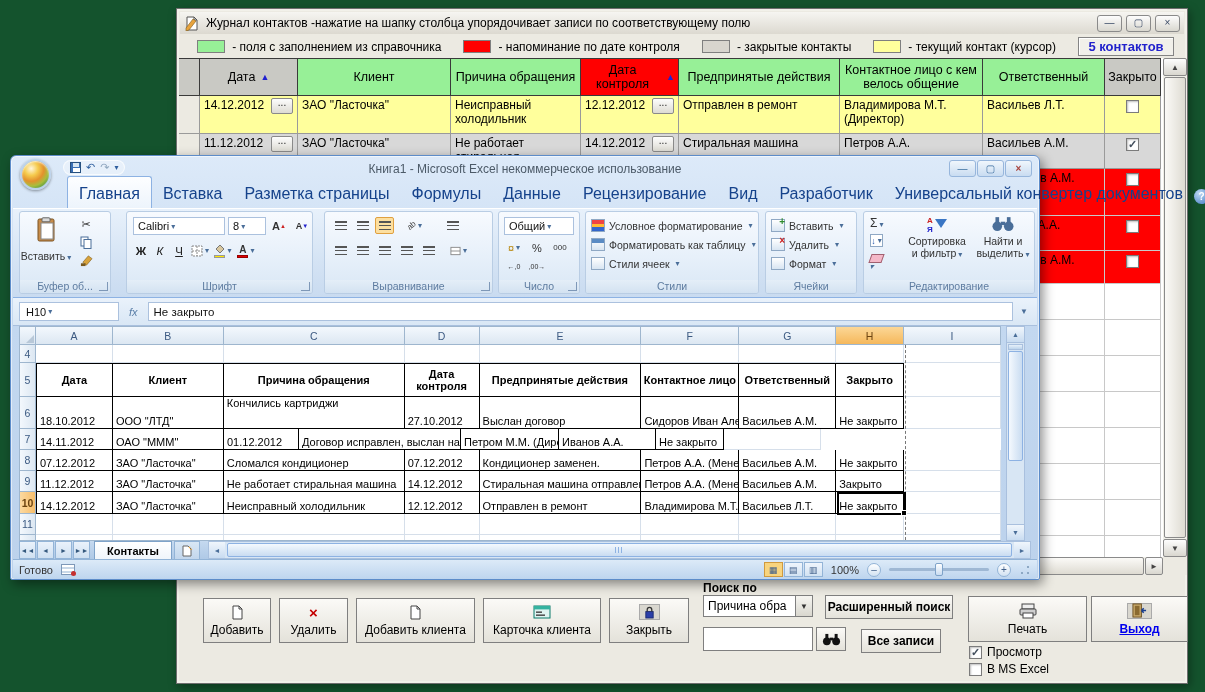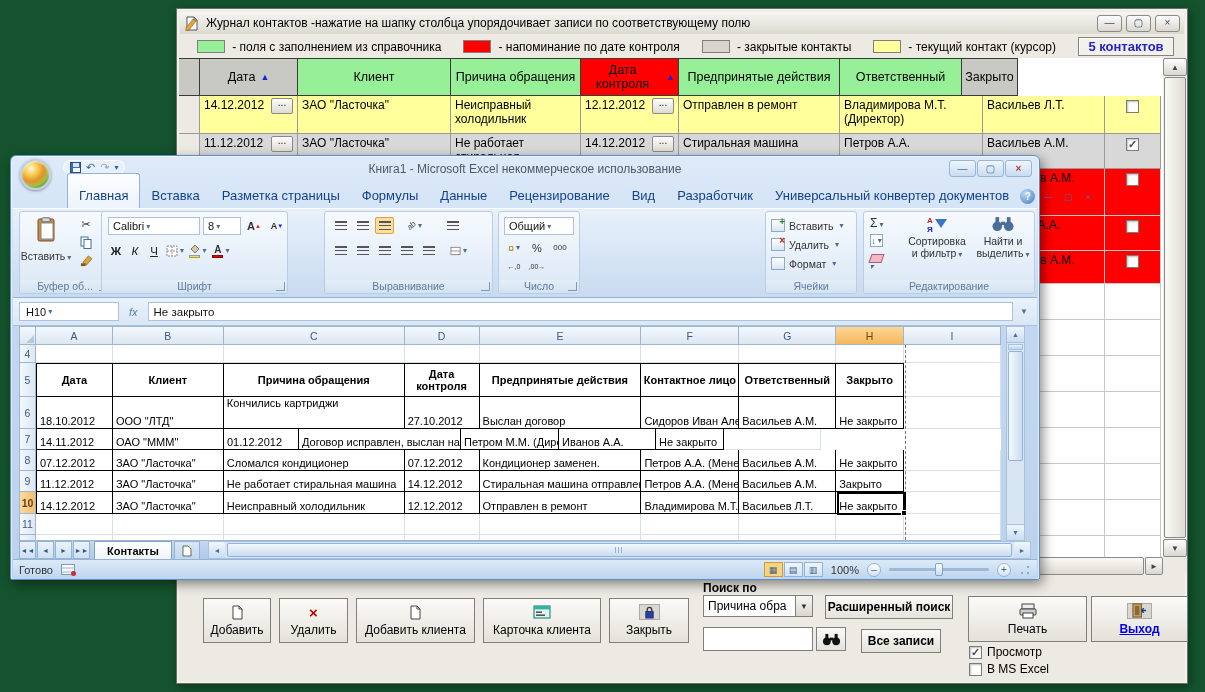--- a/index.html
+++ b/index.html
@@ -104,21 +104,21 @@
   .floppy { width:11px; height:11px; background:#3A6FB5; border:1px solid #27507F; position:relative; }
   .floppy::before { content:""; position:absolute; left:2px; top:0; width:6px; height:4px; background:#D8E6F2; }
   .floppy::after { content:""; position:absolute; left:2px; bottom:0; width:7px; height:4px; background:#fff; }
   .x-wbtns { position:absolute; right:7px; top:4px; display:flex; gap:1px; }
   .xwb { width:27px; height:17px; background:linear-gradient(#F0F6FC,#C9DCF1);
          border:1px solid #97B6DC; border-radius:3px; font-size:10px; color:#3C6E9F;
          display:flex; align-items:center; justify-content:center; line-height:1; }
   .xwb.cls { color:#A8423C; font-weight:bold; }
   
   .x-tabs { position:absolute; left:0; top:26px; right:0; height:26px; display:flex; align-items:flex-end; padding-left:56px; }
-  .xtab { font-size:13px; color:#15428B; padding:14px 11px 5px; white-space:nowrap; }
+  .xtab { font-size:16px; color:#15428B; padding:8px 11px 5px; white-space:nowrap; }
   .xtab.on { background:linear-gradient(#FDFEFF,#EDF4FC); border:1px solid #8DB2E3; border-bottom:none;
              border-radius:3px 3px 0 0; }
   .x-tabicons { margin-left:auto; display:flex; align-items:center; gap:6px; padding:0 8px 4px 0; }
   .helpic { width:15px; height:15px; border-radius:50%; background:radial-gradient(circle at 35% 30%, #BFD9F5, #3E79C2);
             color:#fff; font-size:10px; font-weight:bold; display:flex; align-items:center; justify-content:center; }
   .tabwb { font-size:9px; color:#4A6E99; width:14px; text-align:center; }
   
   .x-ribbon { position:absolute; left:2px; top:52px; right:2px; height:90px;
               background:linear-gradient(#E8F1FB,#D4E3F4 60%,#C9DBF0);
               border-top:1px solid #fff; border-bottom:1px solid #8DB2E3; }
@@ -290,20 +290,23 @@
           <div class="jh jw3 bg-green">
               <span>Причина обращения</span>
             </div>
           <div class="jh jw4 bg-red">
             <span>Дата контроля</span>
             <i class="sa">▲</i>
           </div>
           <div class="jh jw5 bg-green">
               <span>Предпринятые действия</span>
             </div>
+          <div class="jh jw6 bg-green">
+              <span>Контактное лицо с кем велось общение</span>
+            </div>
           <div class="jh jw7 bg-green">
               <span>Ответственный</span>
             </div>
           <div class="jh jw8 bg-gray">
               <span>Закрыто</span>
             </div>
         </div>
 
         <div class="jrow" style="height:38px">
           <div class="jc jw0 gutter"></div>
@@ -652,21 +655,21 @@
               <svg width="13" height="13" viewBox="0 0 14 14">
                 <path d="M3 9l6-7 4 3-6 7z" fill="#D8A33C" stroke="#7A5A1E" stroke-width=".6"></path>
                 <rect x="1" y="10" width="5" height="3" fill="#7A5A1E"></rect>
               </svg>
             </span>
         </div>
         <div class="rlabel"><span>Буфер об...</span></div>
         <span class="dlg"></span>
       </div>
 
-      <div class="rgroup" style="left:88px;width:187px">
+      <div class="rgroup" style="left:113px;width:187px">
         <div class="rrow" style="left:6px;top:5px">
           <span class="combo dd" style="width:92px">
               <span>Calibri</span>
             </span>
           <span class="combo dd" style="width:38px">
               <span>8</span>
             </span>
           <span class="mbtn">
               <b>A</b>
               <i style="font-style:normal;font-size:6px;color:#C22">▲</i>
@@ -758,20 +761,35 @@
           <span class="mbtn" style="font-size:8px">000</span>
         </div>
         <div class="rrow" style="left:5px;top:46px">
           <span class="mbtn" style="font-size:7px">←,0</span>
           <span class="mbtn" style="font-size:7px">,00→</span>
         </div>
         <div class="rlabel"><span>Число</span></div>
         <span class="dlg"></span>
       </div>
 
+      <div class="rgroup" style="left:572px;width:174px">
+        <div class="stackbtn dd" style="top:5px">
+          <span class="sic cf"></span>
+          <span>Условное форматирование</span>
+        </div>
+        <div class="stackbtn dd" style="top:24px">
+          <span class="sic tb"></span>
+          <span>Форматировать как таблицу</span>
+        </div>
+        <div class="stackbtn dd" style="top:43px">
+          <span class="sic"></span>
+          <span>Стили ячеек</span>
+        </div>
+        <div class="rlabel"><span>Стили</span></div>
+      </div>
 
       <div class="rgroup" style="left:752px;width:92px">
         <div class="stackbtn dd" style="top:5px">
           <span class="sic ins"></span>
           <span>Вставить</span>
         </div>
         <div class="stackbtn dd" style="top:24px">
           <span class="sic del"></span>
           <span>Удалить</span>
         </div>

